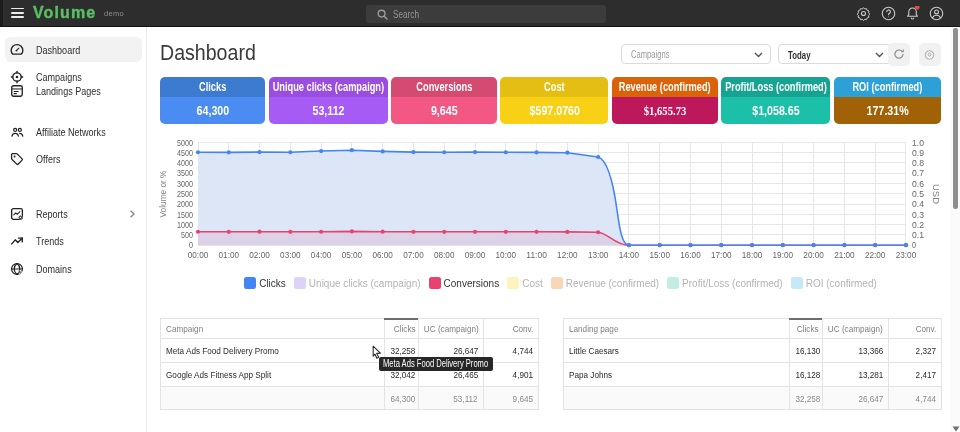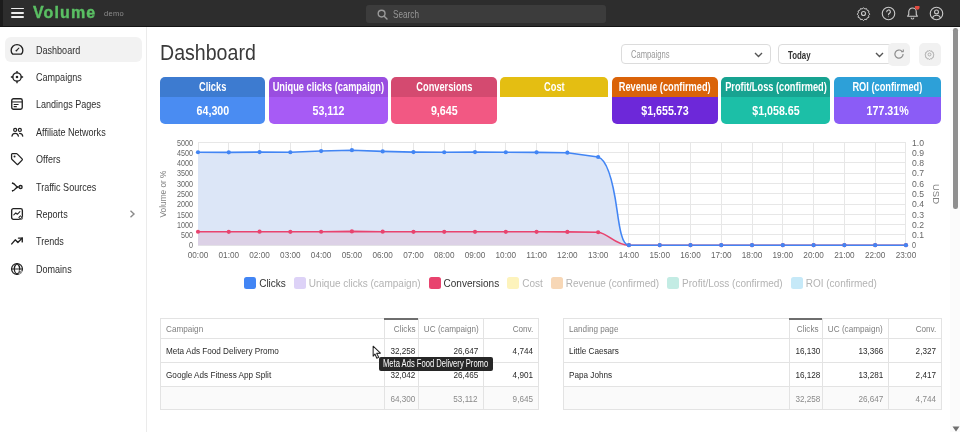--- a/index.html
+++ b/index.html
@@ -138,21 +138,21 @@
       <span class="lbl">Dashboard</span>
     </div>
     <div class="sitem" style="top:37.4px">
       <svg width="14" height="14" viewBox="0 0 24 24" fill="none" stroke="#222" stroke-width="2.3">
         <circle cx="12" cy="12" r="7.2"></circle>
         <circle cx="12" cy="12" r="2.2" fill="#222" stroke="none"></circle>
         <path d="M12 1.5v4M12 18.5v4M1.5 12h4M18.5 12h4" stroke-width="2.4"></path>
       </svg>
       <span class="lbl">Campaigns</span>
     </div>
-    <div class="sitem" style="top:64px">
+    <div class="sitem" style="top:51px">
       <svg width="14" height="14" viewBox="0 0 24 24" fill="none" stroke="#222" stroke-width="2.3">
         <rect x="3" y="3" width="18" height="18" rx="3"></rect>
         <path d="M3.5 8.5h17" stroke-width="1.8"></path>
         <path d="M7 13h7M7 16.5h4" stroke-width="1.8" stroke-linecap="round"></path>
       </svg>
       <span class="lbl">Landings Pages</span>
     </div>
     <div class="sitem" style="top:119.6px">
       <svg width="14" height="14" viewBox="0 0 24 24" fill="none" stroke="#222" stroke-width="2.2">
         <g transform="scale(-1,1) translate(-24,0)">
@@ -163,29 +163,20 @@
       <span class="lbl">Offers</span>
     </div>
     <div class="sitem" style="top:92.2px">
       <svg width="15" height="14" viewBox="0 0 24 24" fill="none" stroke="#222" stroke-width="2.1">
         <circle cx="8" cy="8.5" r="2.6"></circle>
         <circle cx="16" cy="8.5" r="2.6"></circle>
         <path d="M2.5 19c.6-3 2.7-4.8 5.5-4.8s4.9 1.8 5.5 4.8" stroke-linecap="round"></path>
         <path d="M15.5 14.2c2.8 0 4.9 1.8 5.5 4.8" stroke-linecap="round"></path>
       </svg>
       <span class="lbl">Affiliate Networks</span>
-    </div>
-    <div class="sitem" style="top:147px">
-      <svg width="15" height="14" viewBox="0 0 24 24" fill="none" stroke="#222" stroke-width="2.3">
-        <path d="M3.5 5.5c5 0 4.5 6.5 10 6.5M3.5 18.5c5 0 4.5-6.5 10-6.5" stroke-linecap="round"></path>
-        <circle cx="17.3" cy="12" r="2.6"></circle>
-        <circle cx="3.5" cy="5.5" r="1.2" fill="#222" stroke="none"></circle>
-        <circle cx="3.5" cy="18.5" r="1.2" fill="#222" stroke="none"></circle>
-      </svg>
-      <span class="lbl">Traffic Sources</span>
     </div>
     <div class="sitem" style="top:174.4px">
       <svg width="14" height="14" viewBox="0 0 24 24" fill="none" stroke="#222" stroke-width="2.3">
         <rect x="2.8" y="2.8" width="18.4" height="18.4" rx="3"></rect>
         <path d="M6.5 13.5l3.5-3.5 2.5 2.5 4.5-4.5" stroke-width="1.8" stroke-linecap="round" stroke-linejoin="round"></path>
         <circle cx="17.8" cy="17.8" r="3.6" fill="#fff" stroke="none"></circle>
         <circle cx="17.8" cy="17.8" r="2.1" fill="none" stroke="#222" stroke-width="1.7"></circle>
         <path d="M17.8 14.6v1M17.8 20v1M14.6 17.8h1M20 17.8h1M15.5 15.5l.8.8M19.3 19.3l.8.8M15.5 20.1l.8-.8M19.3 16.3l.8-.8" stroke-width="1.3"></path>
       </svg>
       <span class="lbl">Reports</span>
@@ -257,42 +248,45 @@
         <span>Conversions</span>
       </div>
     <div class="vl" style="background:#f25883;">
         <span>9,645</span>
       </div>
   </div>
   <div class="card" style="left:500.2px; width:108.3px;">
     <div class="hd" style="background:#e4be12;">
         <span>Cost</span>
       </div>
+    <div class="vl" style="background:#f8d016;">
+        <span>$597.0760</span>
+      </div>
   </div>
   <div class="card" style="left:611.8px; width:106.2px;">
     <div class="hd" style="background:#da6309;">
         <span>Revenue (confirmed)</span>
       </div>
-    <div class="vl" style="background:#6d28d9;">
+    <div class="vl" style="background:#be185d;font-family:Liberation Serif, serif;">
         <span>$1,655.73</span>
       </div>
   </div>
   <div class="card" style="left:721.2px; width:109.1px;">
     <div class="hd" style="background:#17a391;">
         <span>Profit/Loss (confirmed)</span>
       </div>
     <div class="vl" style="background:#1cbfa7;">
         <span>$1,058.65</span>
       </div>
   </div>
   <div class="card" style="left:834px; width:106.6px;">
     <div class="hd" style="background:#2da0d8;">
         <span>ROI (confirmed)</span>
       </div>
-    <div class="vl" style="background:#8b5cf6;justify-content:center;">
+    <div class="vl" style="background:#a16207;justify-content:center;">
         <span>177.31%</span>
       </div>
   </div>
 
   <svg class="abs" id="chart" style="left:150px; top:134px;" width="800" height="132" viewBox="0 0 800 132">
       <line x1="48" y1="111.2" x2="755.94" y2="111.2" stroke="#e7e7e7" stroke-width="1" shape-rendering="crispEdges"></line>
       <line x1="48" y1="100.92" x2="755.94" y2="100.92" stroke="#e7e7e7" stroke-width="1" shape-rendering="crispEdges"></line>
       <line x1="48" y1="90.64" x2="755.94" y2="90.64" stroke="#e7e7e7" stroke-width="1" shape-rendering="crispEdges"></line>
       <line x1="48" y1="80.36000000000001" x2="755.94" y2="80.36000000000001" stroke="#e7e7e7" stroke-width="1" shape-rendering="crispEdges"></line>
       <line x1="48" y1="70.08000000000001" x2="755.94" y2="70.08000000000001" stroke="#e7e7e7" stroke-width="1" shape-rendering="crispEdges"></line>

